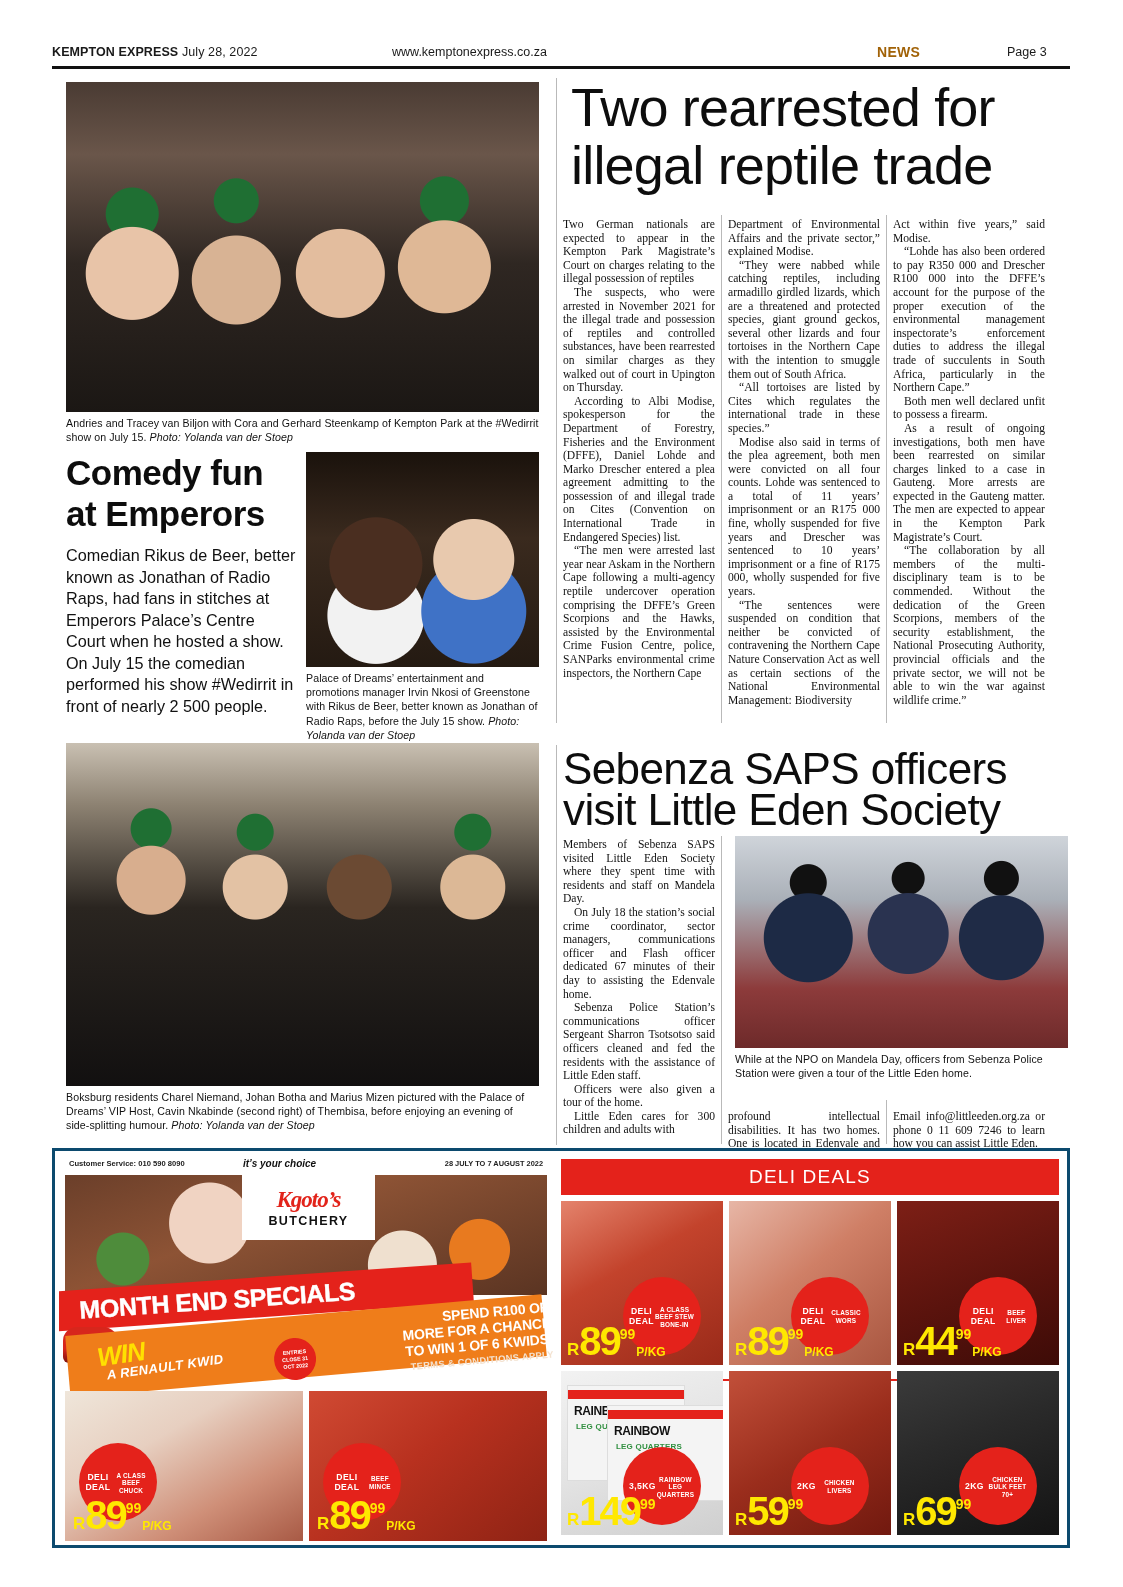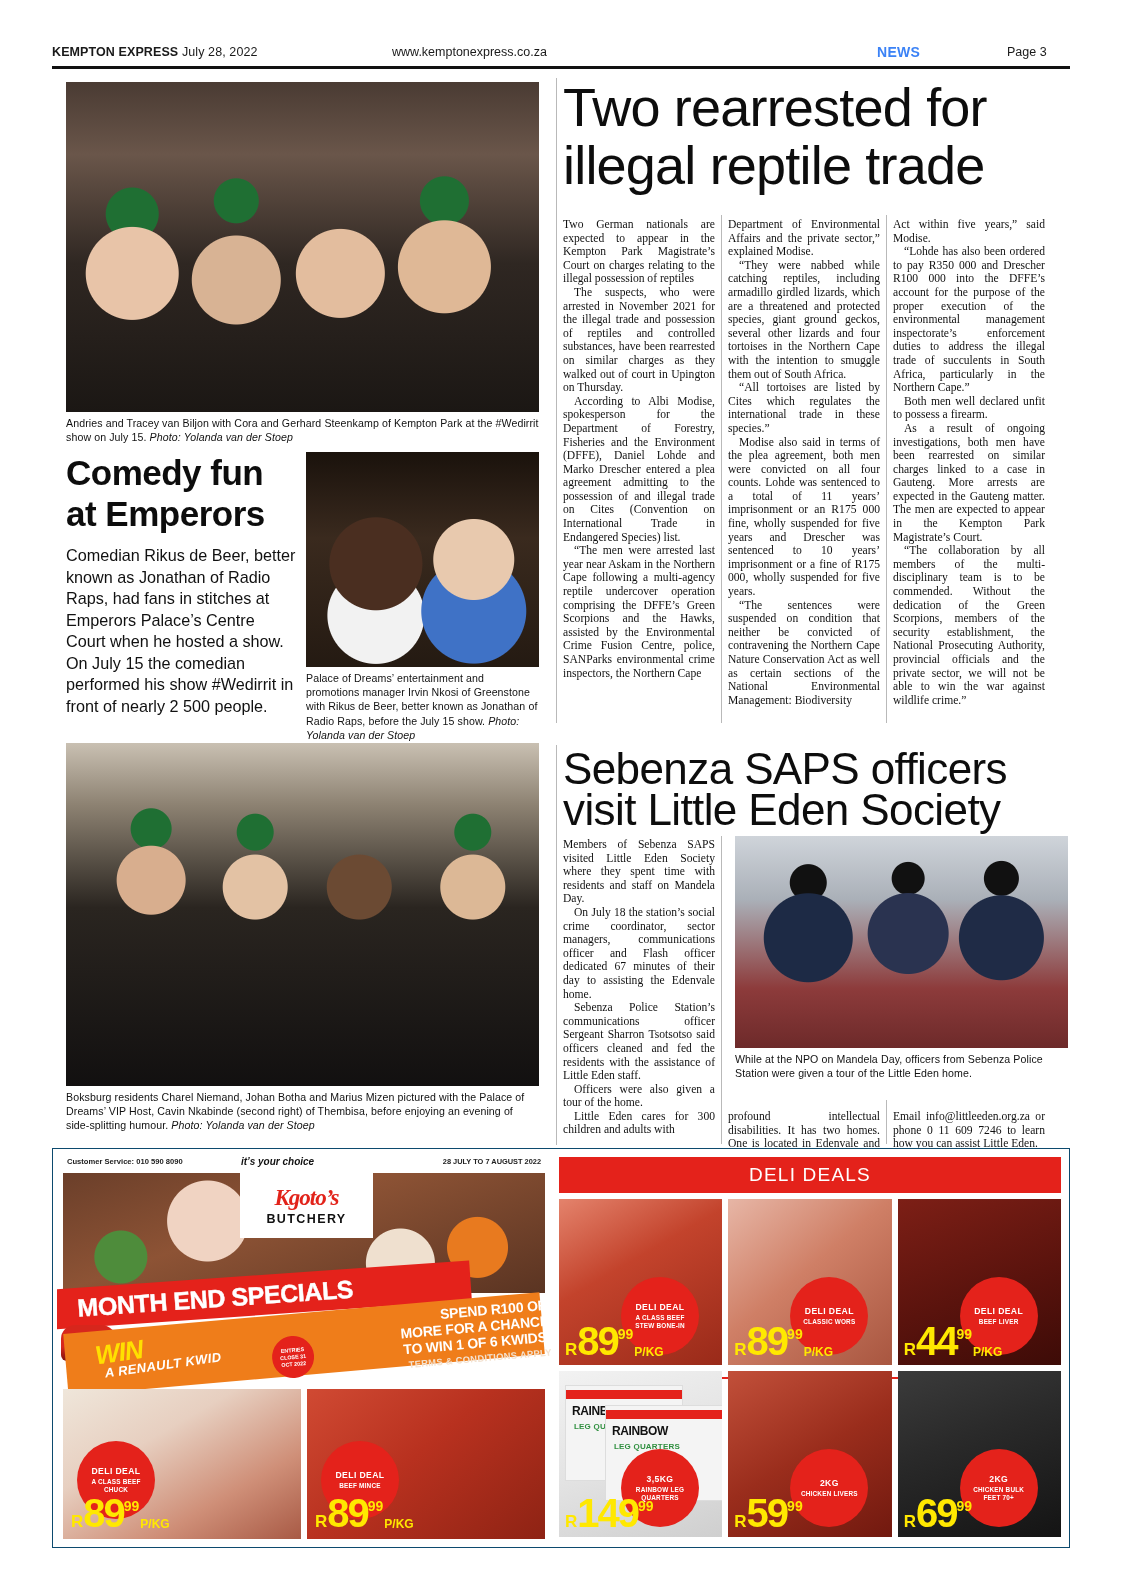--- a/index.html
+++ b/index.html
@@ -12,40 +12,40 @@
   .page { position: relative; width: 1123px; height: 1587px; background:#fff; }
 
   
   .masthead {
     position: absolute; left: 52px; top: 40px; width: 1018px; height: 24px;
     display: flex; align-items: center;
   }
   .mh-left { font-size: 12.5px; letter-spacing: .1px; color:#1a1a1a; white-space: nowrap; }
   .mh-left b { font-weight: 700; }
   .mh-url { position:absolute; left: 340px; font-size: 12.5px; color:#1a1a1a; white-space:nowrap; }
-  .mh-news { position:absolute; left: 825px; font-size: 14px; font-weight: 700; color:#3b82f6; letter-spacing:.3px;}
+  .mh-news { position:absolute; left: 825px; font-size: 14px; font-weight: 700; color:#a16207; letter-spacing:.3px;}
   .mh-page { position:absolute; left: 955px; font-size: 12.5px; color:#1a1a1a; }
   .mh-rule {
     position: absolute; left: 52px; top: 66px; width: 1018px; height: 3px; background:#111;
   }
 
   
   .photo { position:absolute; overflow:hidden; background:#2b2b2b; }
   .cap {
     position:absolute; font-size: 10.6px; line-height: 14.2px; color:#111;
     font-family: "Liberation Sans", sans-serif; letter-spacing: .1px;
   }
   .cap i { }
 
   
   .hl {
     position:absolute; font-family:"Liberation Sans", sans-serif; font-weight:400;
     color:#0d0d0d; letter-spacing:-0.8px;
   }
-  .hl-main { font-size: 54px; line-height: 58px; }
+  .hl-main { font-size: 54px; line-height: 58px; margin-left: 8px; }
   .hl-sub  { font-size: 44px; line-height: 41px; letter-spacing:-0.6px;}
   .hl-left { font-size: 35px; line-height: 41px; font-weight:700; letter-spacing:-0.5px;}
 
   
   .bodycol {
     position:absolute; font-family:"Liberation Serif", serif;
     font-size: 11.6px; line-height: 13.6px; color:#111; text-align: justify;
   }
   .bodycol p { text-indent: 11px; margin:0; }
   .bodycol p.first { text-indent: 0; }
@@ -54,21 +54,21 @@
     position:absolute; font-family:"Liberation Sans", sans-serif;
     font-size: 16.2px; line-height: 21.5px; color:#111;
   }
 
   
   .vrule { position:absolute; width:1px; background:#b9b9b9; }
 
   
   .ad-frame {
     position:absolute; left:52px; top:1148px; width:1018px; height:400px;
-    border:1px solid #0c4a6e; background:#fff;
+    border:3px solid #0c4a6e; background:#fff;
   }
   .ad-inner { position:absolute; inset:4px; display:flex; gap:4px; }
   .ad-left { position:relative; width:494px; background:#fff; overflow:hidden; }
   .ad-right { position:relative; flex:1; background:#fff; overflow:hidden; }
 
   .ad-topbar { position:absolute; left:0; top:0; width:100%; height:20px; }
   .ad-cs { position:absolute; left:10px; top:4px; font-size:7.6px; font-weight:700; color:#222; }
   .ad-choice { position:absolute; left:184px; top:3px; font-size:10px; font-weight:700; font-style:italic; color:#111; }
   .ad-dates { position:absolute; right:10px; top:4px; font-size:7.4px; font-weight:700; color:#222; }
 
@@ -128,21 +128,21 @@
     border-radius: 14px 16px 6px 6px;
   }
 
   .ad-bottom-row { position:absolute; left:6px; top:236px; width:482px; height:150px; display:flex; gap:6px; }
   .prod-tile { position:relative; flex:1; overflow:hidden; }
   .prod-a { background: linear-gradient(150deg,#efe6da 0%, #e7cfc0 35%, #cf8f78 70%, #a85a45 100%); }
   .prod-b { background: linear-gradient(140deg,#d04a33 0%, #b8311f 45%, #8e2314 100%); }
 
   .pricebadge {
     position:absolute; width:78px; height:78px; border-radius:50%; background:#e4221b;
-    color:#fff; text-align:center; display:flex; flex-direction:column;
+    color:#fff; text-align:center; display:flex; flex-direction:row;
     align-items:center; justify-content:center; padding:6px;
   }
   .pb-t1 { font-size:8.6px; font-weight:700; letter-spacing:.4px; }
   .pb-t2 { font-size:6.4px; font-weight:700; line-height:7.6px; margin-top:2px; letter-spacing:.2px;}
   .pricetag {
     position:absolute; display:flex; align-items:flex-end; color:#ffe800;
     font-weight:700; line-height:1;
   }
   .pt-r { font-size:17px; margin-bottom:3px; }
   .pt-main { font-size:40px; letter-spacing:-2px; }

